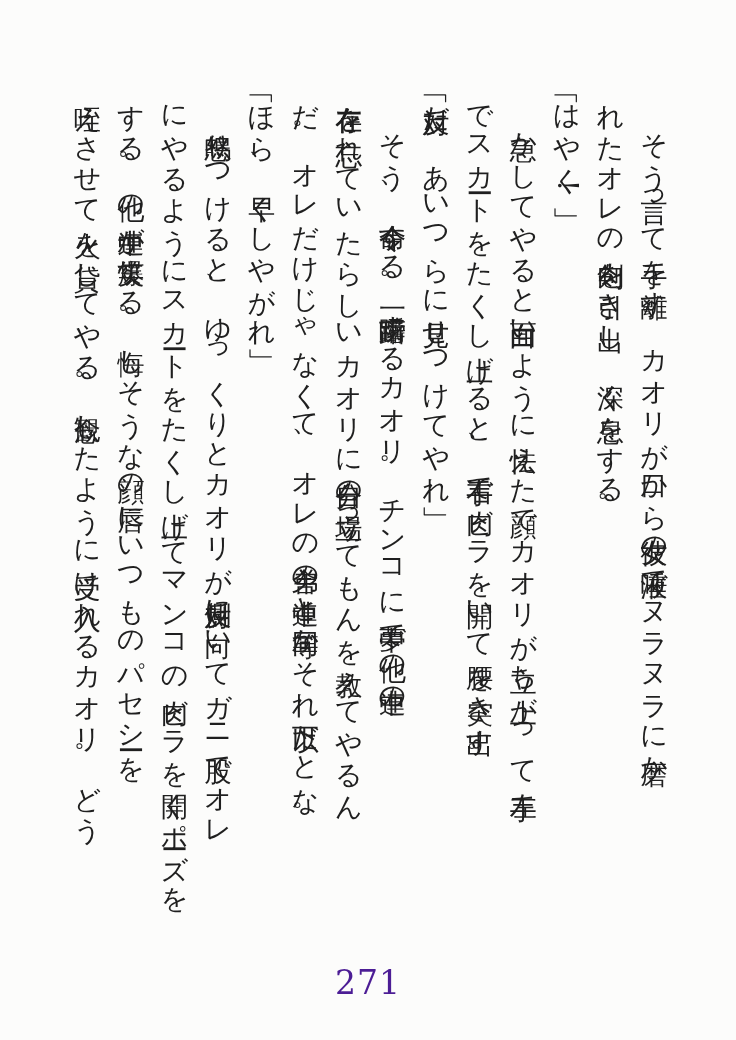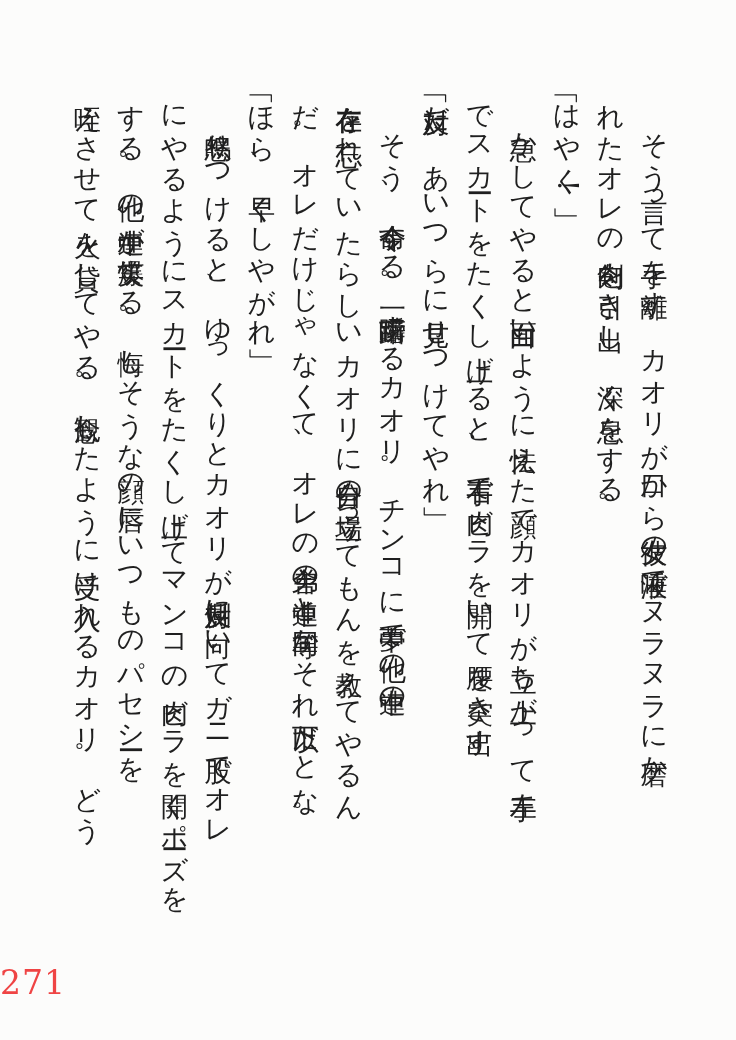--- a/index.html
+++ b/index.html
@@ -37,24 +37,24 @@
     margin: 0;
   }
   .col.indent {
     text-indent: 27.5px;      
   }
   .page-number {
     position: absolute;
     top: 963px;
     left: 0;
     width: 736px;
-    text-align: left;
+    text-align: center;
     font-size: 33px;
     letter-spacing: 1px;
-    color: #ef4444;
+    color: #4c1d95;
   }
 </style>
 </head>
 <body>
 
 <div class="page">
   <div class="text-area">
       <div class="col indent">そう言って手を離す。カオリが口から彼女の唾液でヌラヌラに磨か</div>
       <div class="col">れたオレの肉剣を引き出し、深く息をする。</div>
       <div class="col">「はやく!」</div>

